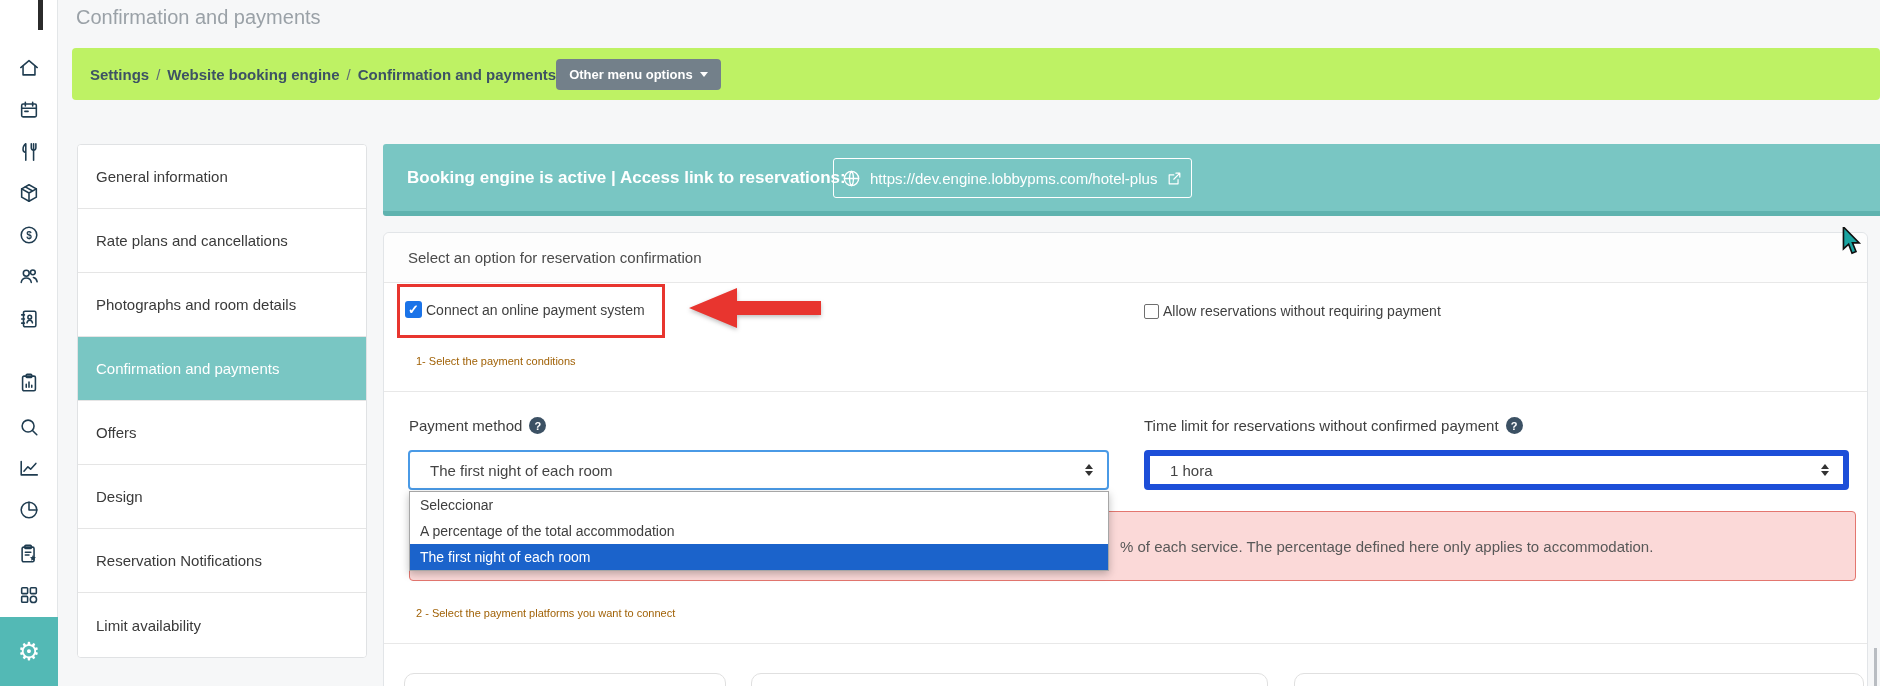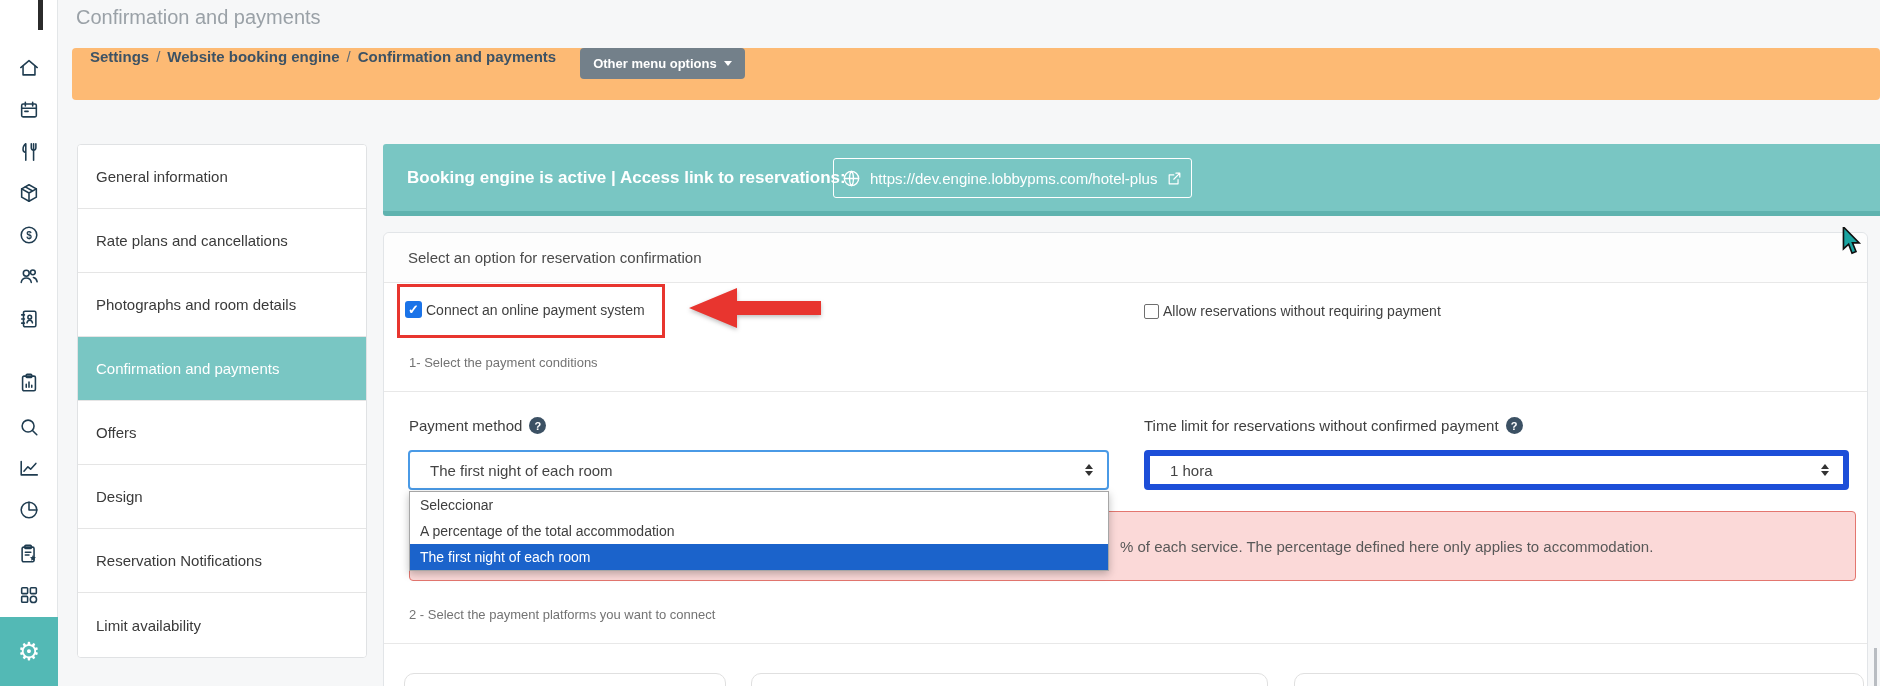--- a/index.html
+++ b/index.html
@@ -10,25 +10,25 @@
   
   .sidebar { position:absolute; left:0; top:0; width:58px; height:686px; background:#ffffff; border-right:1px solid #e3e6e8; z-index:6; }
   .scroll-thumb { position:absolute; left:38px; top:0; width:5px; height:30px; background:#2b2b2b; }
   .sicon { position:absolute; left:0; width:58px; height:26px; display:flex; align-items:center; justify-content:center; cursor:pointer; }
   .sicon svg { stroke:#1f3c50; fill:none; stroke-width:1.7; stroke-linecap:round; stroke-linejoin:round; }
   .gear-block { position:absolute; left:0; top:617px; width:58px; height:69px; background:#53b9b5; display:flex; align-items:center; justify-content:center; cursor:pointer; }
   .gear-glyph { color:#ffffff; font-size:25px; line-height:1; }
 
   
   .page-title { position:absolute; left:76px; top:6px; font-size:20px; color:#9aa1a7; }
-  .breadcrumb-bar { position:absolute; left:72px; top:48px; right:0; height:52px; background:#fdba74; border-radius:4px; display:flex; padding:0 18px; }
+  .breadcrumb-bar { position:absolute; left:72px; top:48px; right:0; height:52px; background:#bef264; border-radius:4px; display:flex; align-items:center; padding:0 18px; }
   .crumb { font-size:15px; font-weight:600; color:#3d5264; cursor:pointer; }
   .crumb.current { cursor:default; }
   .sep { font-size:15px; color:#5d6a75; margin:0 7px; }
-  .menu-btn { margin-left:24px; background:#73808a; color:#fff; border:none; border-radius:4px; height:31px; padding:0 13px; font-size:13px; font-weight:600; font-family:inherit; display:flex; align-items:center; gap:7px; cursor:pointer; }
+  .menu-btn { background:#73808a; color:#fff; border:none; border-radius:4px; height:31px; padding:0 13px; font-size:13px; font-weight:600; font-family:inherit; display:flex; align-items:center; gap:7px; cursor:pointer; }
   .caret { width:0; height:0; border-left:4px solid transparent; border-right:4px solid transparent; border-top:5px solid #ffffff; }
 
   
   .nav-card { position:absolute; left:77px; top:144px; width:290px; background:#ffffff; border:1px solid #e0e2e4; border-radius:4px; overflow:hidden; }
   .nav-item { height:64px; display:flex; align-items:center; padding:0 18px; font-size:15px; color:#3a3a3a; background:#fff; border-bottom:1px solid #e5e5e5; cursor:pointer; }
   .nav-item:last-child { border-bottom:none; }
   .nav-item.active { background:#79c6c3; color:#ffffff; }
 
   
   .banner { position:absolute; left:383px; top:144px; width:1616px; height:72px; background:#79c6c3; border-bottom:5px solid #5fb3af; border-radius:3px; }
@@ -42,21 +42,21 @@
 
   .annotation-box { position:absolute; left:13px; top:51px; width:268px; height:54px; border:3px solid #e8352f; z-index:3; }
   .cb-row { position:absolute; display:flex; align-items:center; gap:4px; font-size:14px; color:#3f3f3f; }
   .row-connect { left:21px; top:68px; }
   .row-allow { left:760px; top:70px; }
   .checkbox { display:inline-flex; align-items:center; justify-content:center; cursor:pointer; }
   .checkbox.checked { width:17px; height:17px; background:#1a73e8; border-radius:3px; color:#fff; font-size:13px; font-weight:bold; }
   .checkbox.unchecked { width:15px; height:15px; background:#fff; border:1.5px solid #6f6f6f; border-radius:2px; }
   .annotation-arrow { position:absolute; left:305px; top:55px; filter:drop-shadow(0 2px 2px rgba(0,0,0,0.25)); z-index:3; }
 
-  .sec-title { position:absolute; left:25px; font-size:13px; color:#737373; }
+  .sec-title { position:absolute; left:32px; font-size:11px; color:#a16207; }
   .t1 { top:122px; }
   .t2 { top:374px; }
   .divider { position:absolute; left:0; width:100%; height:1px; background:#e8e8e8; }
   .d1 { top:158px; }
   .d2 { top:410px; }
 
   .field-label { position:absolute; top:184px; display:flex; align-items:center; gap:7px; font-size:15px; color:#3f3f3f; }
   .lbl-method { left:25px; }
   .lbl-time { left:760px; }
   .help { width:17px; height:17px; border-radius:50%; background:#3c5164; color:#fff; font-size:11px; font-weight:bold; display:inline-flex; align-items:center; justify-content:center; }

